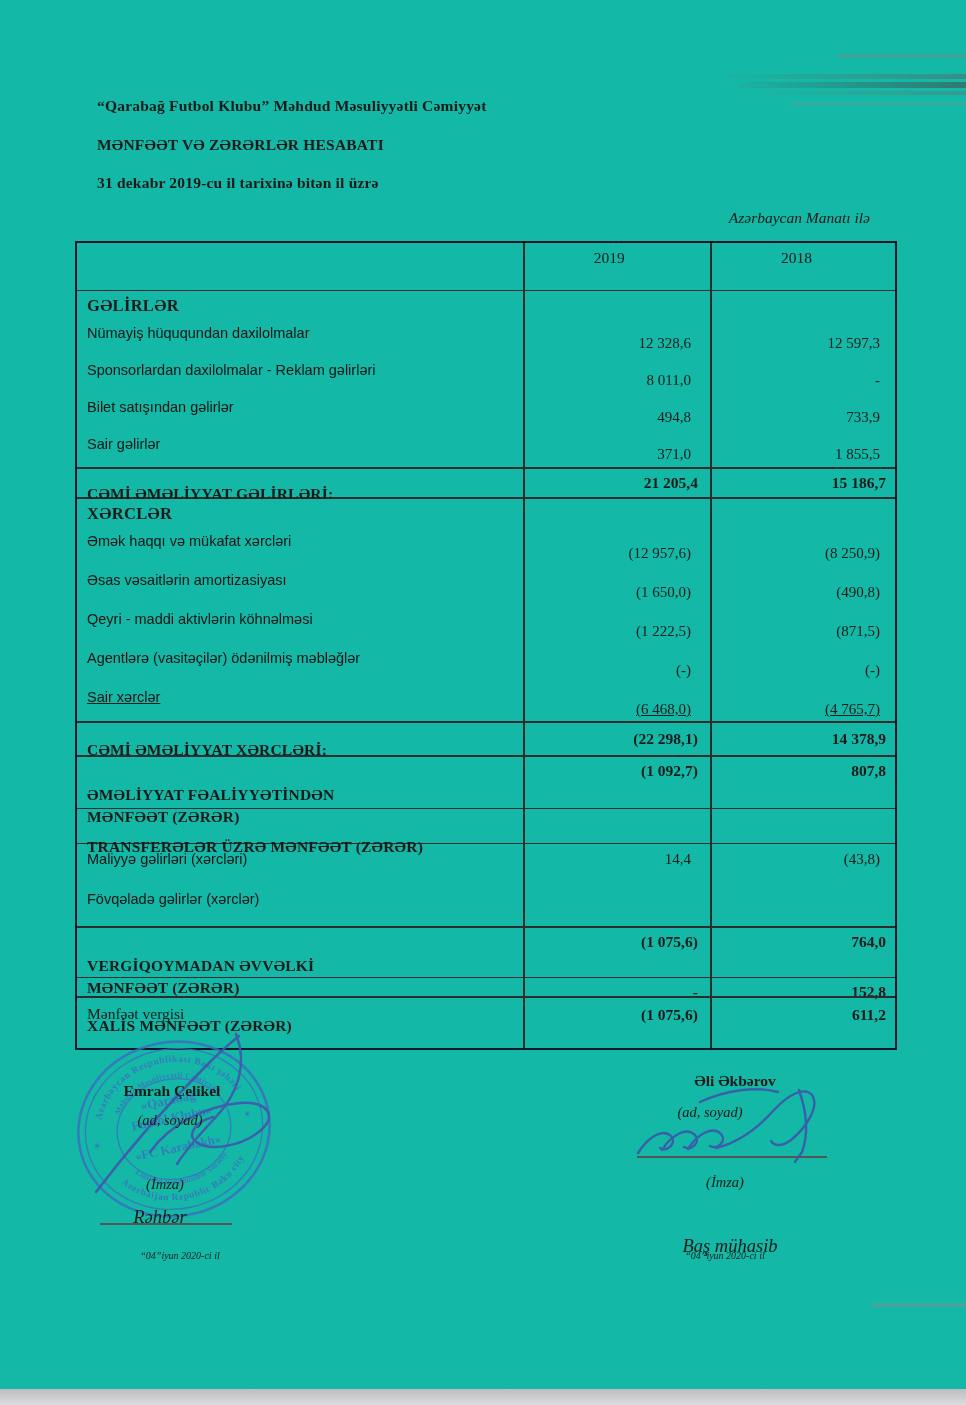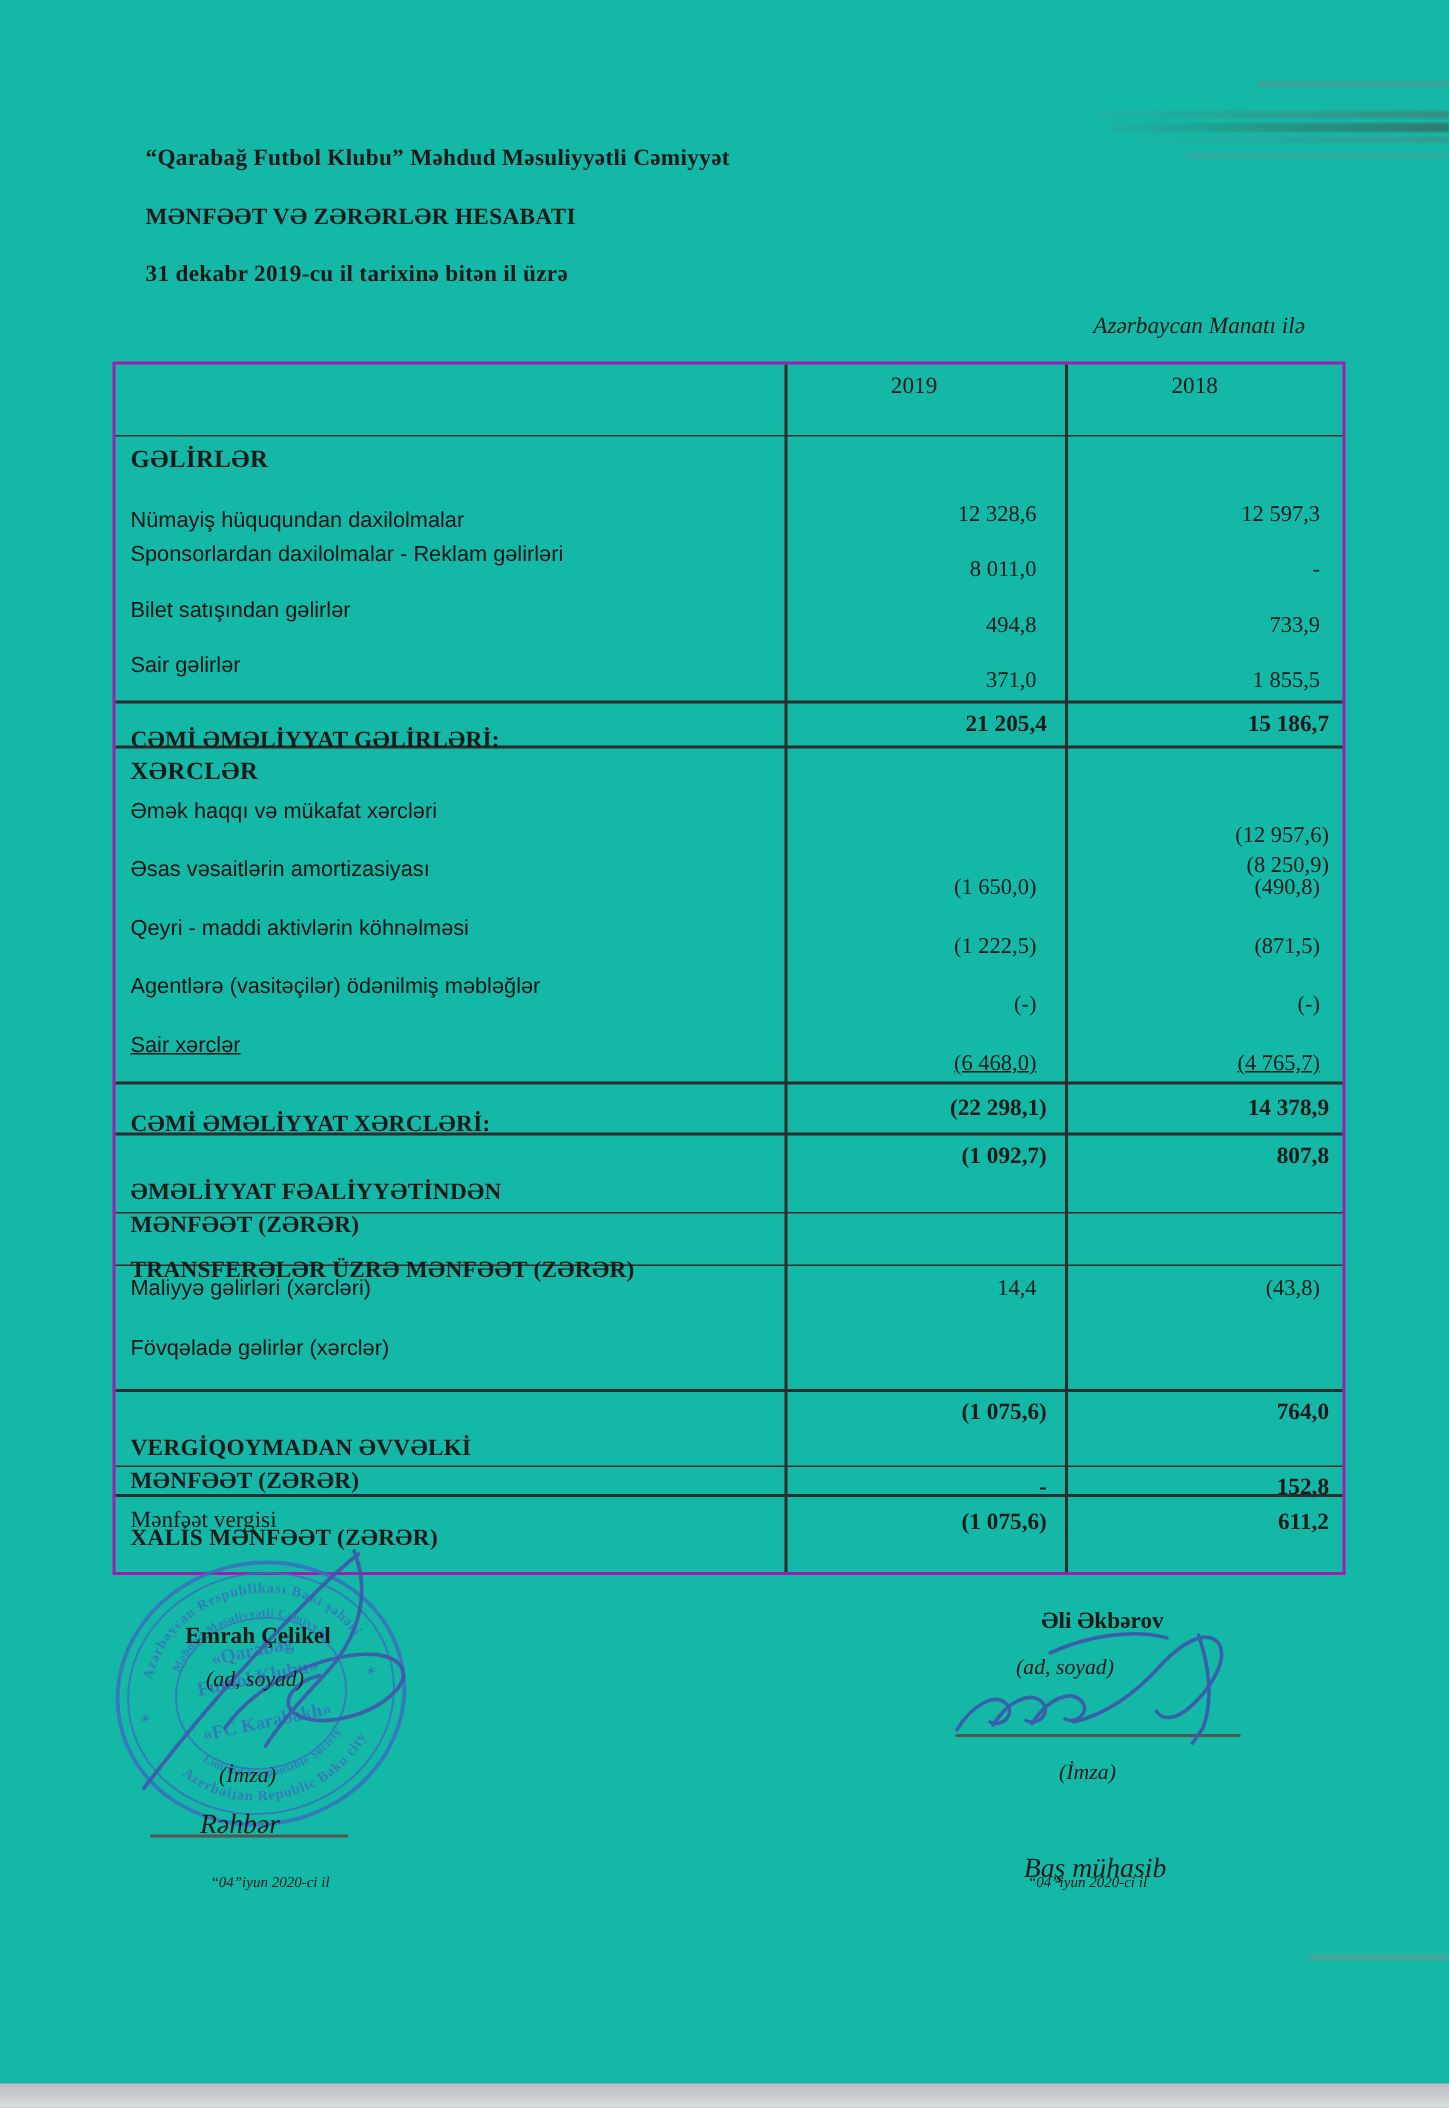--- a/index.html
+++ b/index.html
@@ -8,21 +8,21 @@
   
   .streak{position:absolute;filter:blur(.7px);}
   .bottom-bar{position:absolute;left:0;top:1389px;width:966px;height:16px;
               background:linear-gradient(180deg,#bdbdc1 0%,#cdcdd1 55%,#dededfff 100%);}
   
   .hdr{position:absolute;left:97px;font-weight:bold;font-size:15.5px;letter-spacing:.2px;white-space:nowrap;}
   .currency{position:absolute;left:500px;width:370px;top:209px;text-align:right;
             font-style:italic;font-size:15.5px;}
   
   .ptable{position:absolute;left:75px;top:241px;width:822px;height:809px;box-sizing:border-box;
-          border:2px solid #a21caf;background:transparent;}
+          border:2px solid #0f172a;background:transparent;}
   .vline{position:absolute;top:0;bottom:0;width:2px;background:#2d2d2d;z-index:1;}
   .v1{left:446px;} .v2{left:633px;}
   .trow{display:flex;box-sizing:border-box;position:relative;}
   .lab{width:446px;box-sizing:border-box;padding-left:10px;margin-top:22px;}
   .c1{width:187px;box-sizing:border-box;text-align:right;padding-right:9px;}
   .c2{width:189px;box-sizing:border-box;text-align:right;padding-right:9px;}
   .yearhead{font-size:15.5px;text-align:center;padding-top:6px;}
   .hrow{height:47px;}
   .block{box-sizing:border-box;}
   .sec-head{font-weight:bold;font-size:16.5px;padding:5px 0 0 10px;height:27px;box-sizing:border-box;
@@ -78,21 +78,21 @@
     <div class="vline v2"></div>
 
     <div class="trow hrow">
       <div class="lab"></div>
       <div class="c1 yearhead">2019</div>
       <div class="c2 yearhead">2018</div>
     </div>
 
     <div class="block bt-thin" style="height:177px;">
       <div class="sec-head">GƏLİRLƏR</div>
-      <div class="item" style="height:37px;align-items:flex-end;">
+      <div class="item" style="height:37px;">
         <div class="ilabel">Nümayiş hüququndan daxilolmalar</div>
         <div class="c1 val">12 328,6</div>
         <div class="c2 val">12 597,3</div>
       </div>
       <div class="item" style="height:37px;">
         <div class="ilabel">Sponsorlardan daxilolmalar - Reklam gəlirləri</div>
         <div class="c1 val">8 011,0</div>
         <div class="c2 val">-</div>
       </div>
       <div class="item" style="height:37px;">
@@ -108,21 +108,21 @@
     </div>
 
     <div class="trow total-row vcenter bt-thick" style="height:30px;">
       <div class="lab">CƏMİ ƏMƏLİYYAT GƏLİRLƏRİ:</div>
       <div class="c1">21 205,4</div>
       <div class="c2">15 186,7</div>
     </div>
 
     <div class="block bt-med" style="height:224px;">
       <div class="sec-head">XƏRCLƏR</div>
-      <div class="item" style="height:39px;flex-direction:column;">
+      <div class="item" style="height:39px;">
         <div class="ilabel">Əmək haqqı və mükafat xərcləri</div>
         <div class="c1 val">(12 957,6)</div>
         <div class="c2 val">(8 250,9)</div>
       </div>
       <div class="item" style="height:39px;">
         <div class="ilabel">Əsas vəsaitlərin amortizasiyası</div>
         <div class="c1 val">(1 650,0)</div>
         <div class="c2 val">(490,8)</div>
       </div>
       <div class="item" style="height:39px;">

